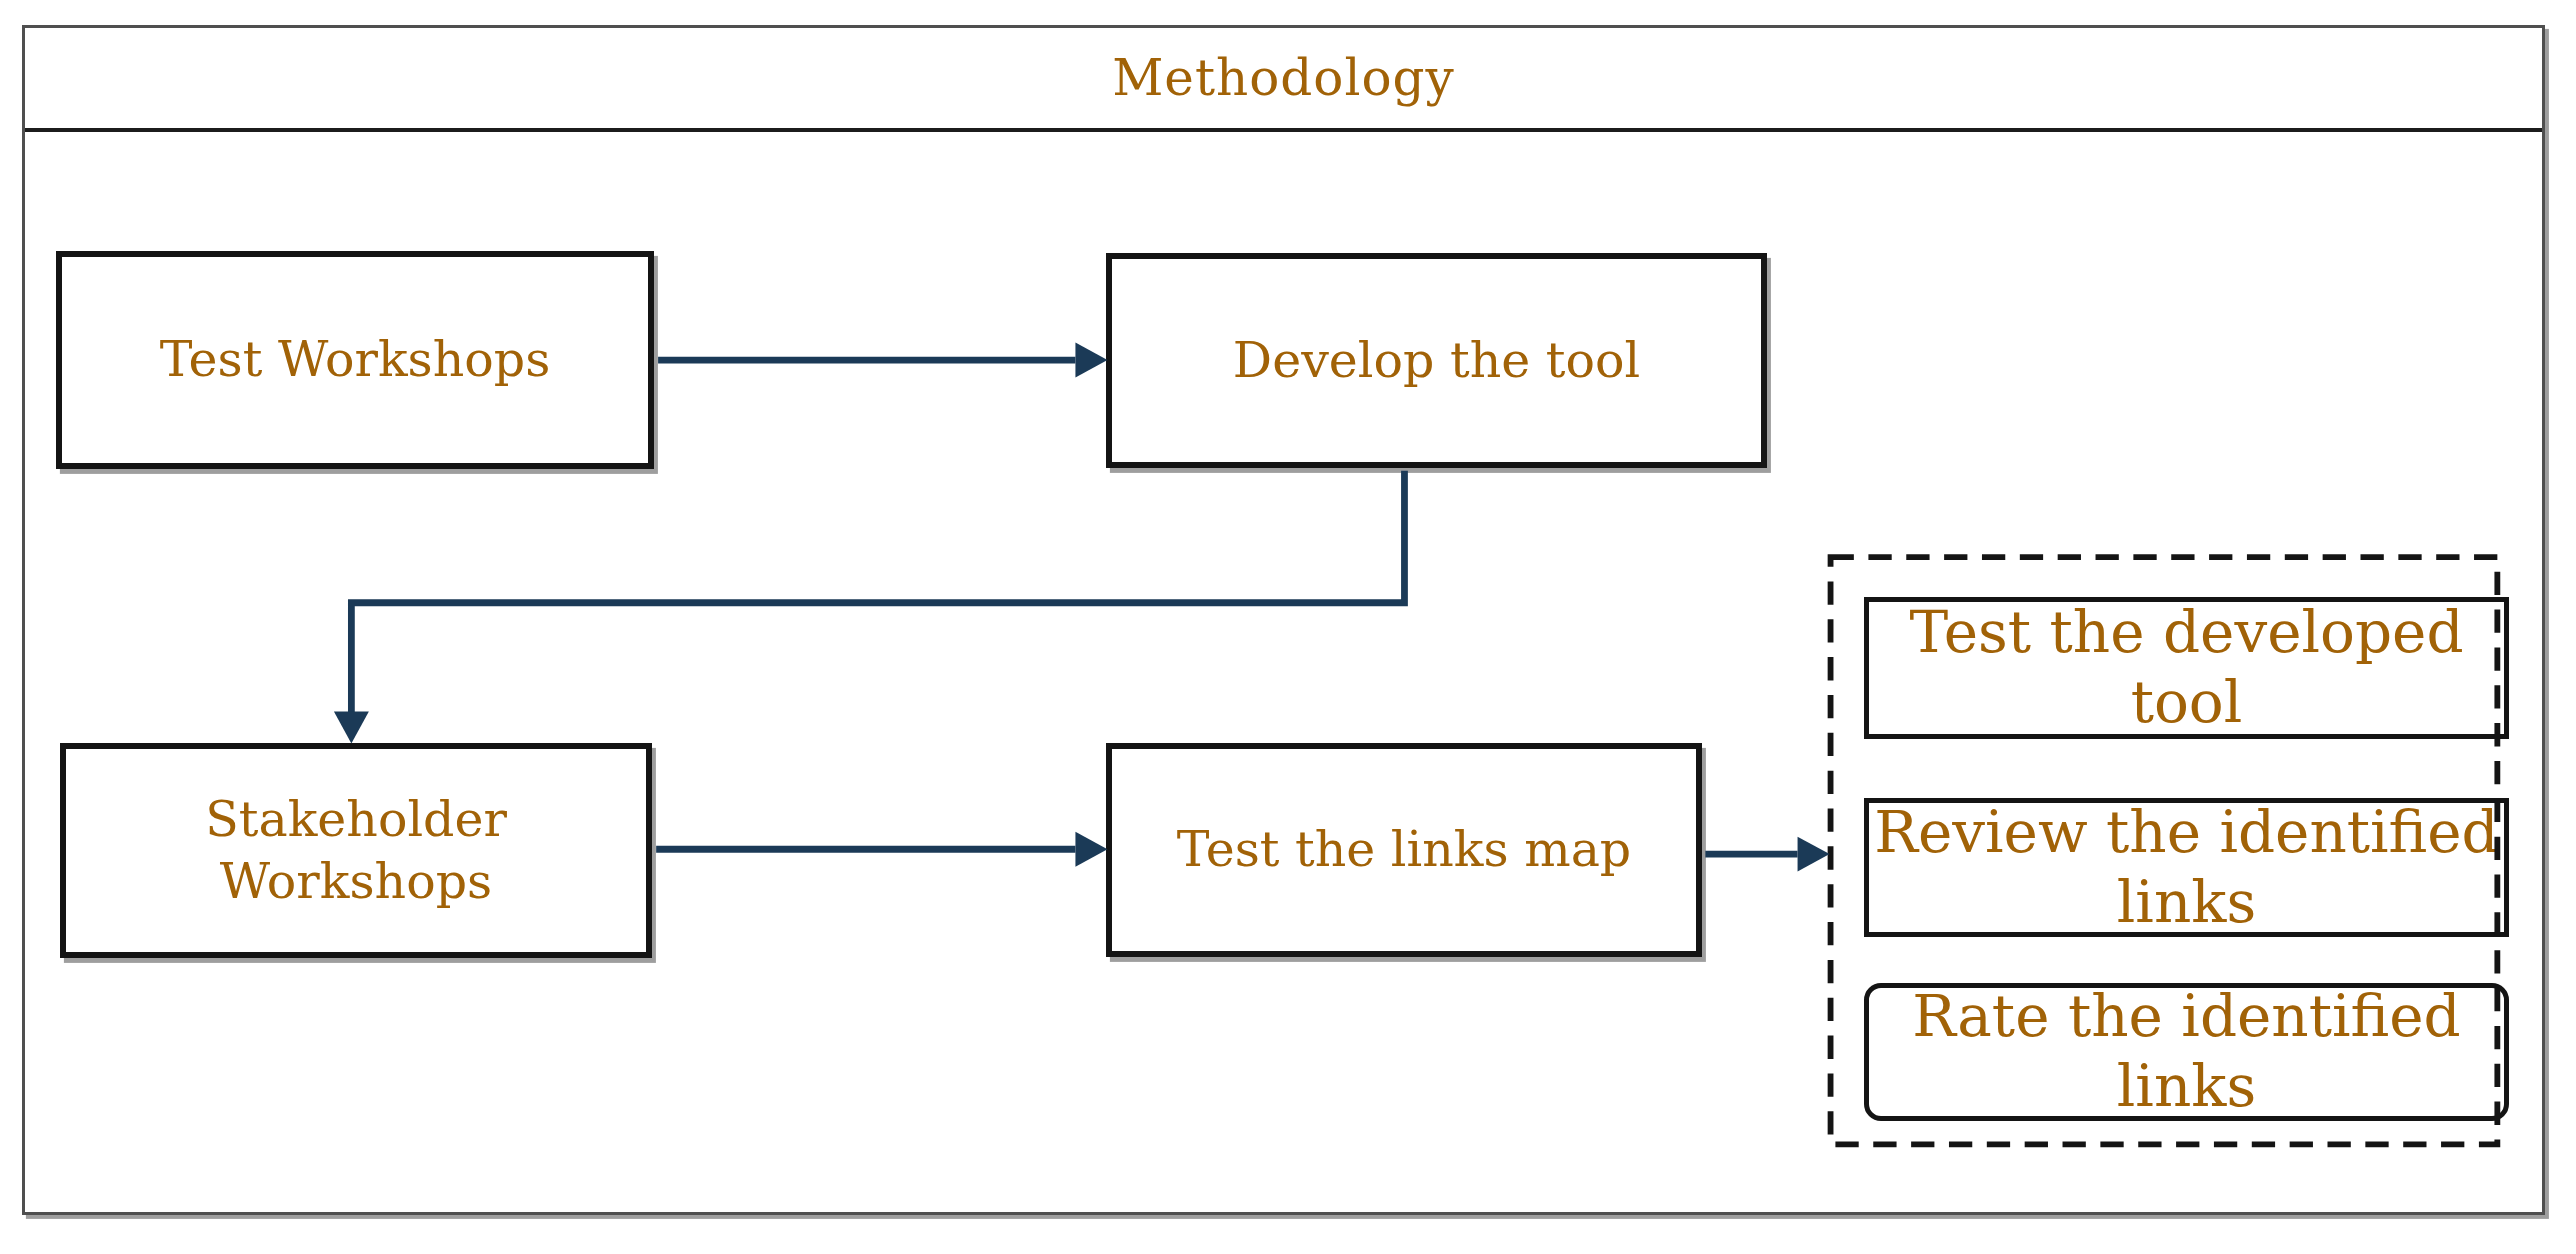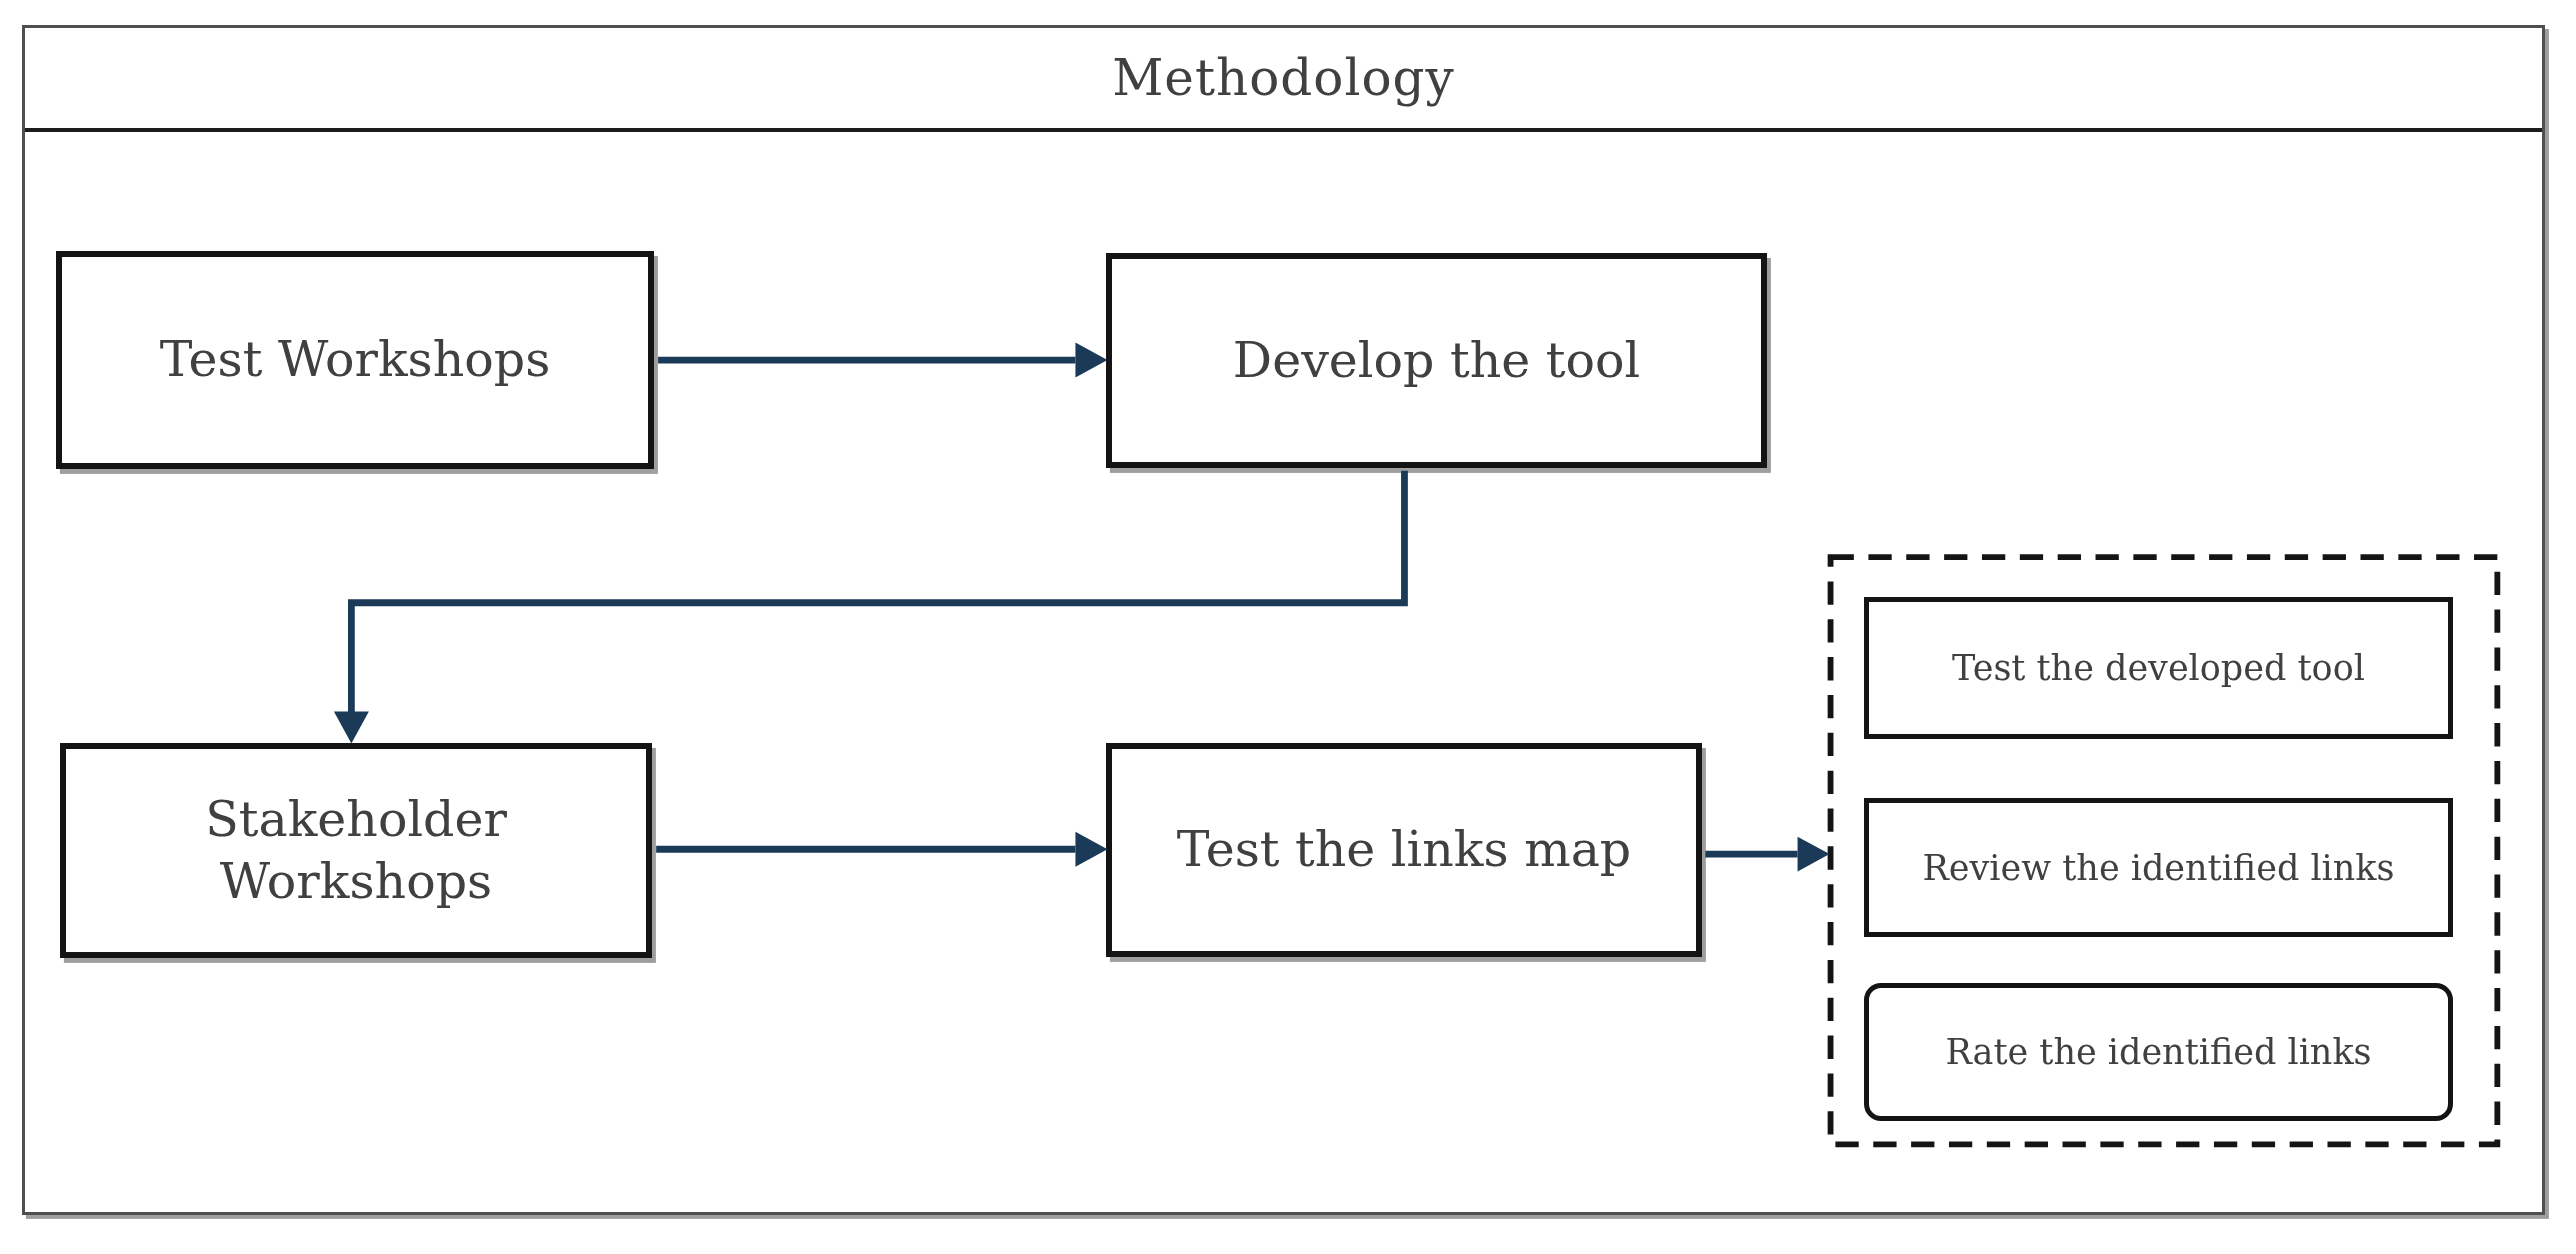--- a/index.html
+++ b/index.html
@@ -1,21 +1,21 @@
 <!DOCTYPE html>
 <html style="--arrow: #1b3a57; --node_border: #141414; --frame_border: #4f4f4f; --shadow: #9e9e9e;"><head>
 <meta charset="utf-8">
 <style>
   html,body{margin:0;padding:0;background:#ffffff;}
   .page{
     position:relative;
     width:2576px;height:1254px;
     background:#ffffff;
     font-family:"DejaVu Serif","Liberation Serif",serif;
-    color:#404040;
+    color:#a16207;
     overflow:hidden;
   }
   .frame{
     position:absolute;
     left:22px;top:25px;
     width:2517px;height:1184px;
     border:3.9px solid var(--frame_border,#4f4f4f);
     box-shadow:3.9px 3.9px 0 var(--shadow,#9e9e9e);
     background:#ffffff;
   }
@@ -47,23 +47,23 @@
     position:absolute;
     left:1828px;top:554px;width:673px;height:593px;
     box-sizing:border-box;
   }
   .subnode{
     position:absolute;
     background:#ffffff;
     border:5.8px solid var(--node_border,#141414);
     display:flex;align-items:center;justify-content:center;
     text-align:center;
-    font-size:35px;line-height:1.2;
+    font-size:58px;line-height:1.2;
     box-sizing:border-box;
-    left:36px;width:589px;
+    left:36px;width:645px;
   }
   .sub-a{top:43px;height:142px;}
   .sub-b{top:244px;height:139px;}
   .sub-c{top:429px;height:138px;border-radius:17px;}
   .overlay{
     position:absolute;left:0;top:0;
     width:2576px;height:1254px;
     pointer-events:none;
   }
   .overlay .edge{stroke:var(--arrow,#1b3a57);stroke-width:7;fill:none;stroke-linejoin:miter;}

